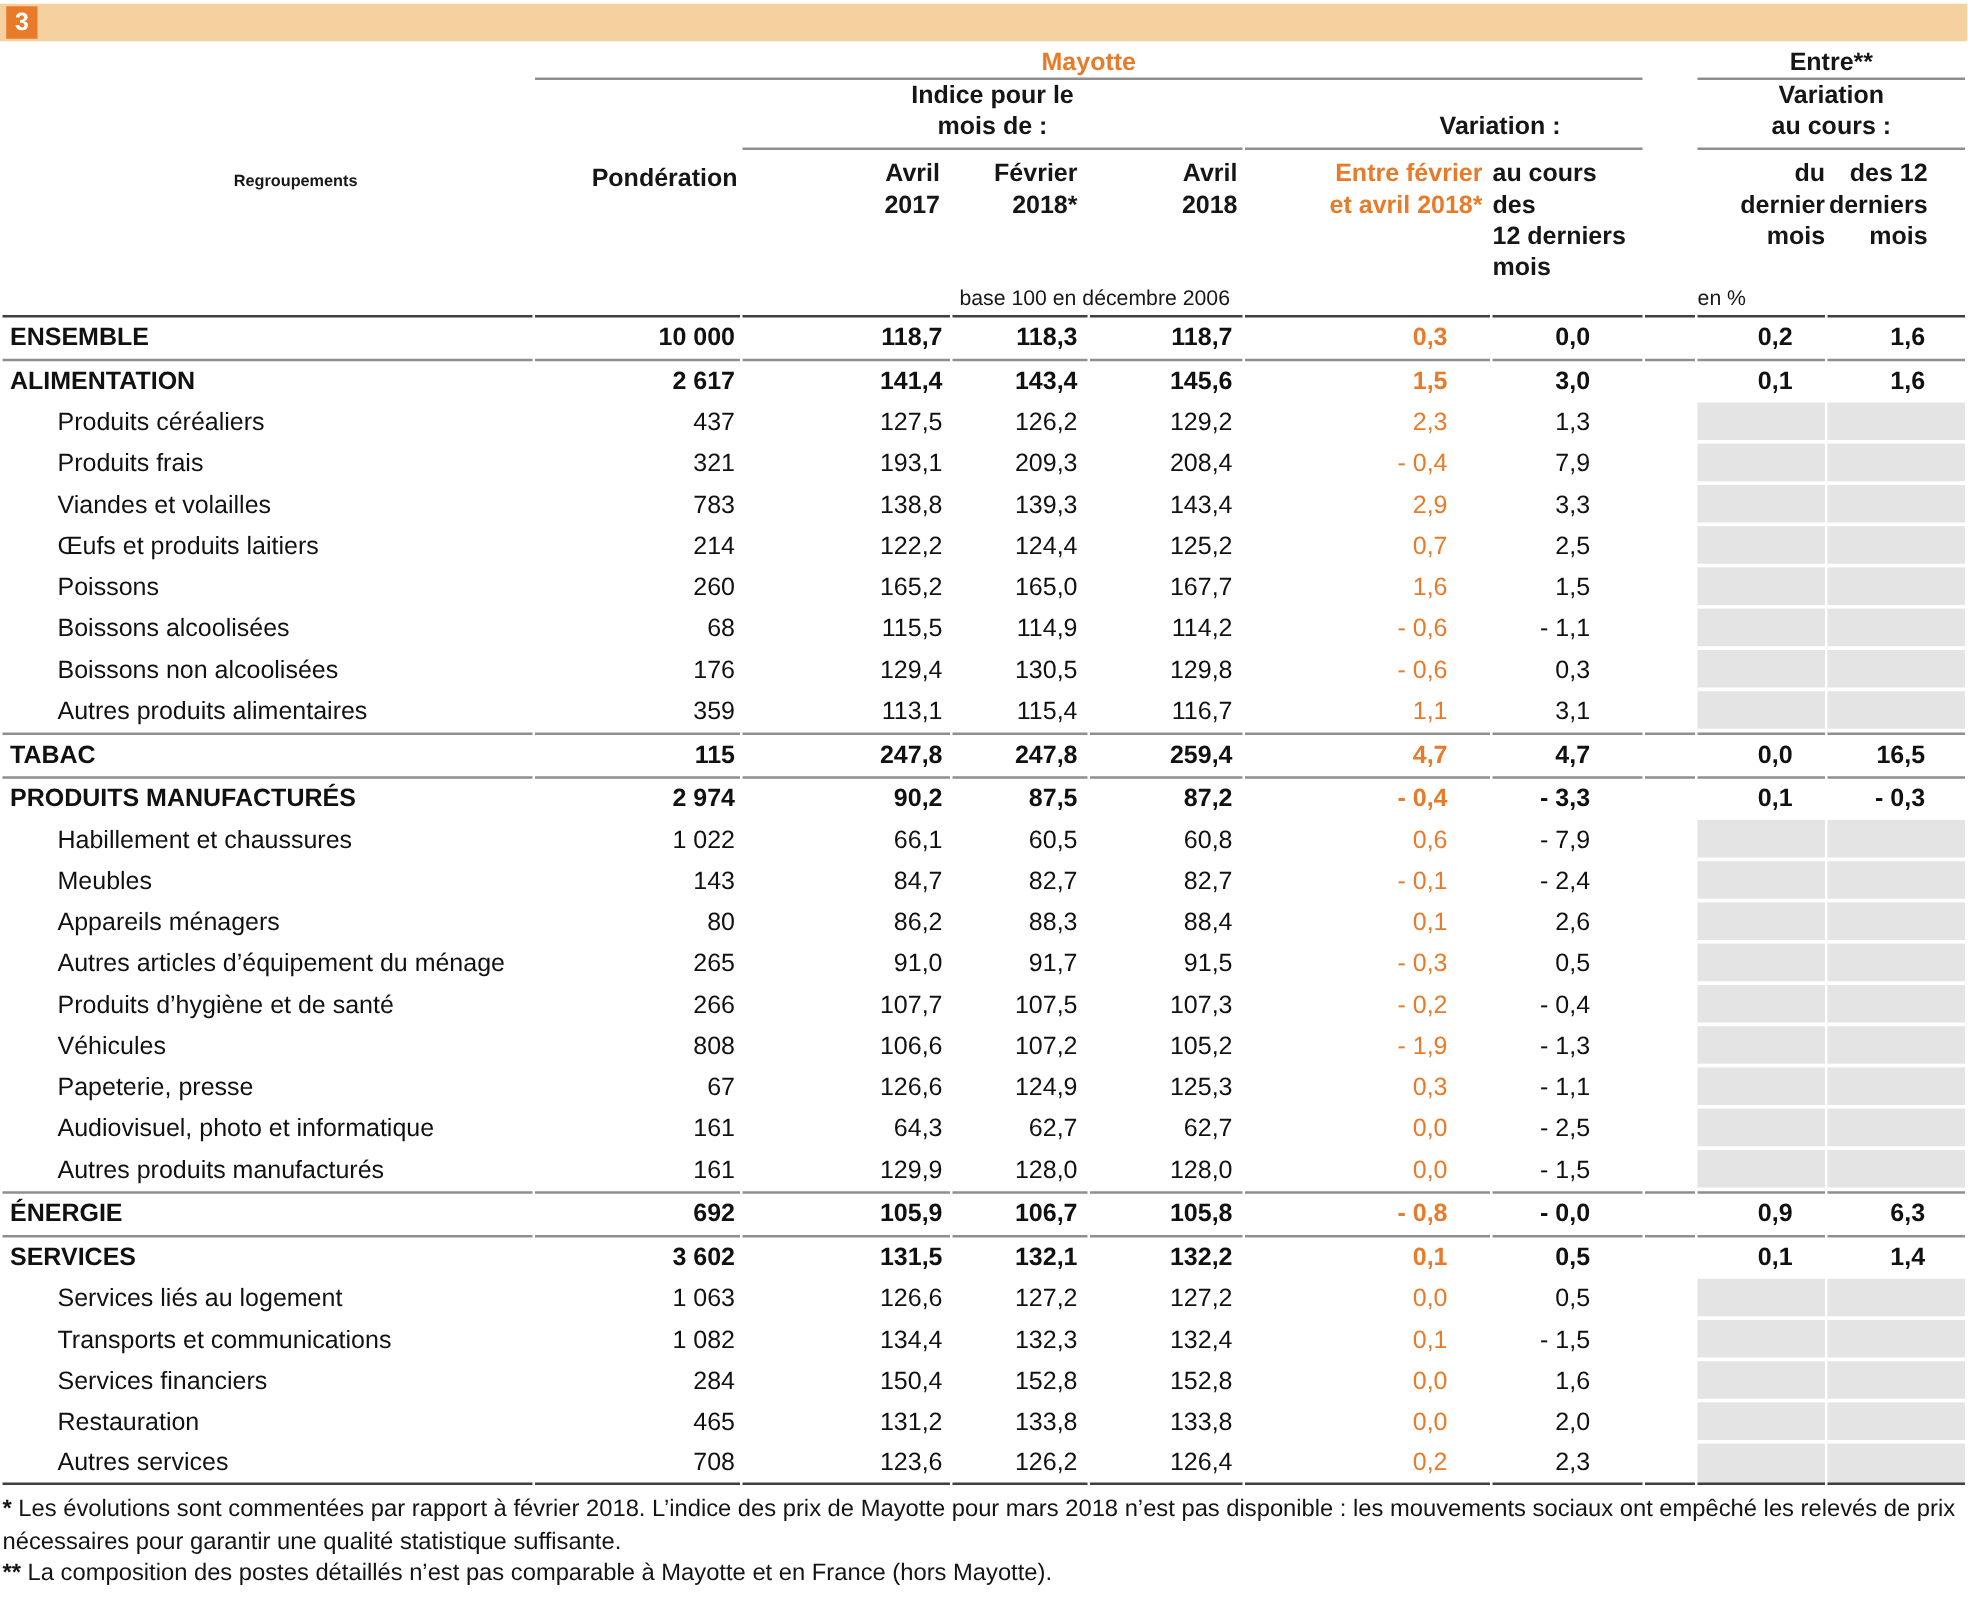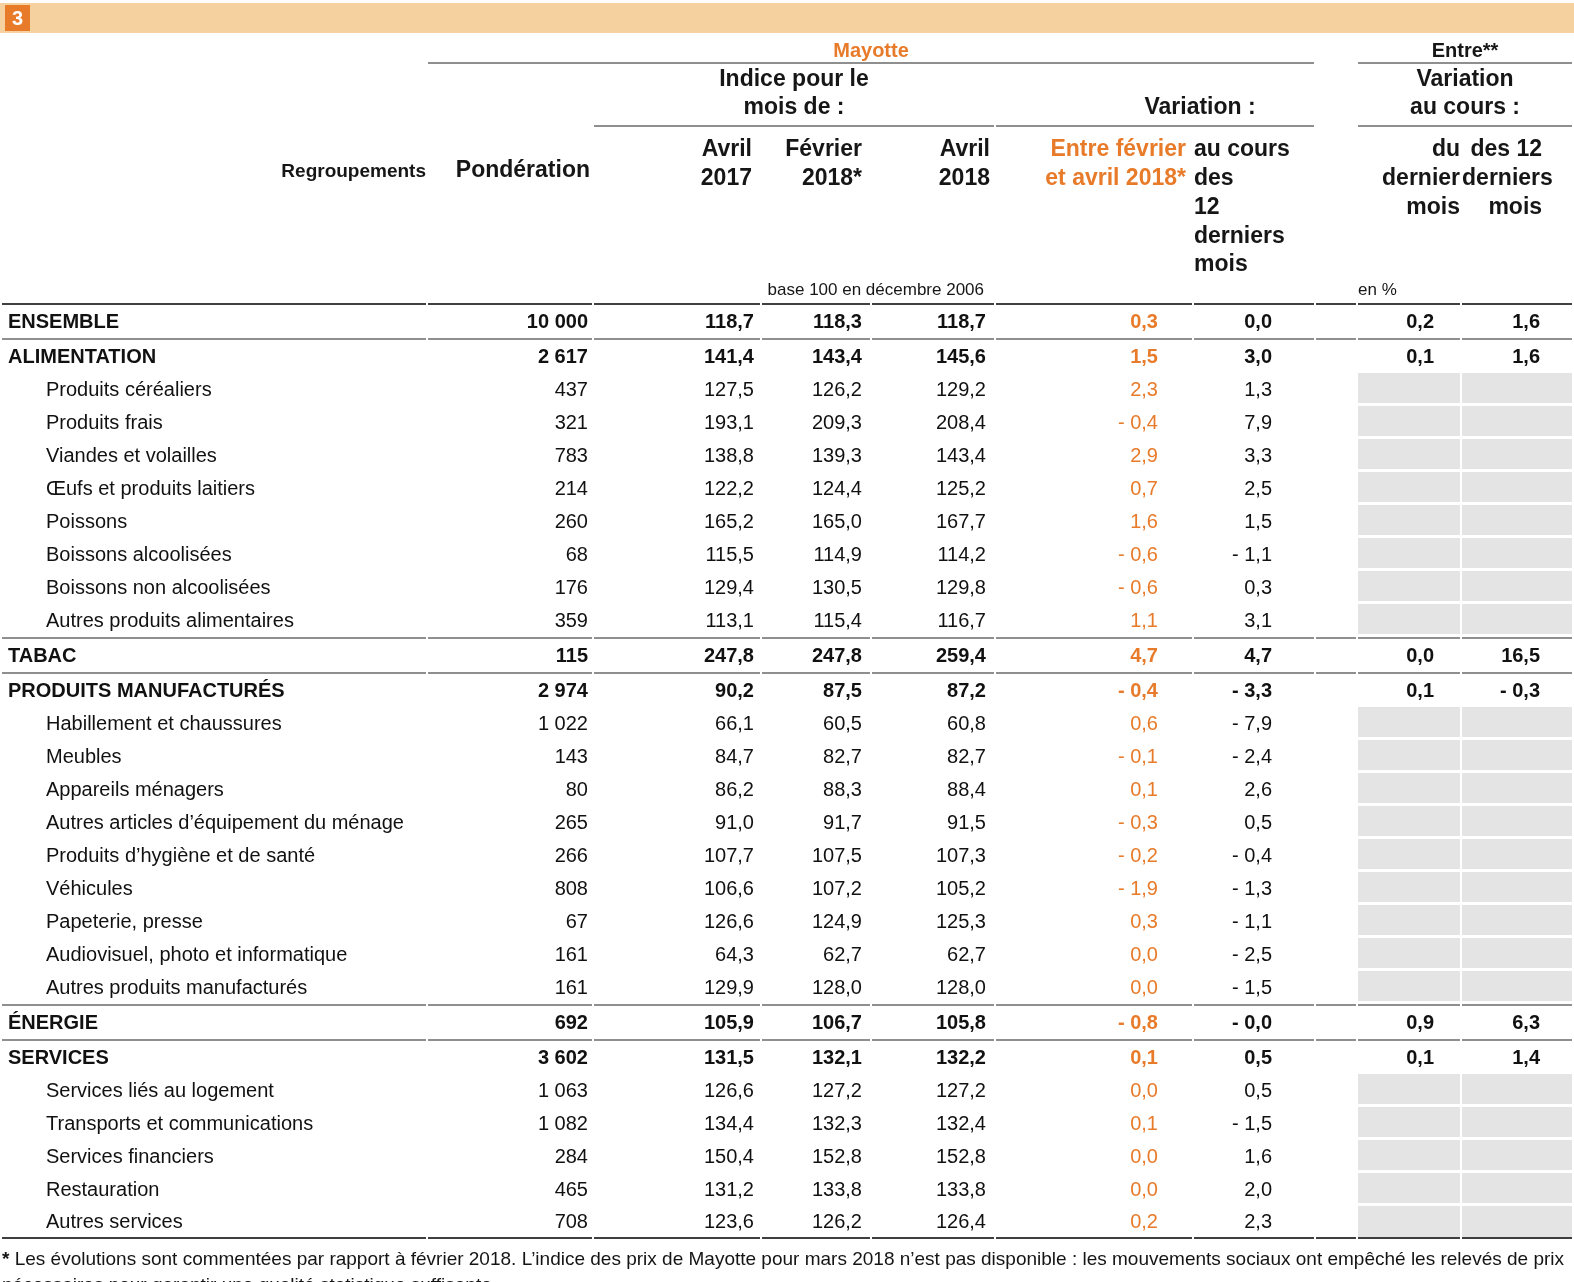--- a/index.html
+++ b/index.html
@@ -19,31 +19,31 @@
   .title-bar{margin-top:3px;height:30px;background:var(--bar-bg);display:flex;align-items:center;}
   .badge{width:25px;height:26px;margin-left:5px;background:var(--orange);color:#fff;
          font-weight:bold;font-size:20px;display:flex;align-items:center;justify-content:center;}
   .fig-title{margin:0 0 0 12px;font-size:21px;font-weight:bold;color:#3a3a3a;}
 
   .subtitle{margin:13px 0 0 6px;font-size:20px;color:#1d1d1d;}
 
   
   table.ipc{width:1574px;table-layout:fixed;border-collapse:separate;border-spacing:2px 0;
             margin-top:5px;font-size:20px;}
-  th{font-weight:bold;font-size:23px;padding:0;line-height:1.22;color:#161616;}
+  th{font-weight:bold;font-size:20px;padding:0;line-height:1.22;color:#161616;}
   td{padding:0;}
   .multi{white-space:pre-line;}
   .orange{color:var(--orange);}
 
   .h-a th{height:26px;vertical-align:middle;}
   .h-b th{height:50px;vertical-align:bottom;padding-bottom:5px;}
   .h-c th{height:78px;vertical-align:top;padding-top:7px;}
   .h-d th{height:25px;vertical-align:middle;font-weight:normal;font-size:17px;}
 
-  th.regroup{text-align:right;padding-left:45px;vertical-align:middle;font-size:19px;}
+  th.regroup{text-align:center;padding-left:45px;vertical-align:middle;font-size:13px;}
   th.grp{border-bottom:2px solid var(--line-mid);font-size:20px;text-align:center;}
   th.sub{border-bottom:2px solid var(--line-mid);text-align:center;}
   th.sub.varm{padding-left:90px;}
   th.pond-h{text-align:right;padding-right:2px;vertical-align:middle;}
   th.colh{line-height:1.25;}
   th.a17h,th.f18h{text-align:right;padding-right:8px;}
   th.a18h{text-align:right;padding-right:4px;}
   th.v1h{text-align:right;padding-right:6px;}
   th.v2h{text-align:left;padding-right:10px;}
   th.fr1h{text-align:right;}

